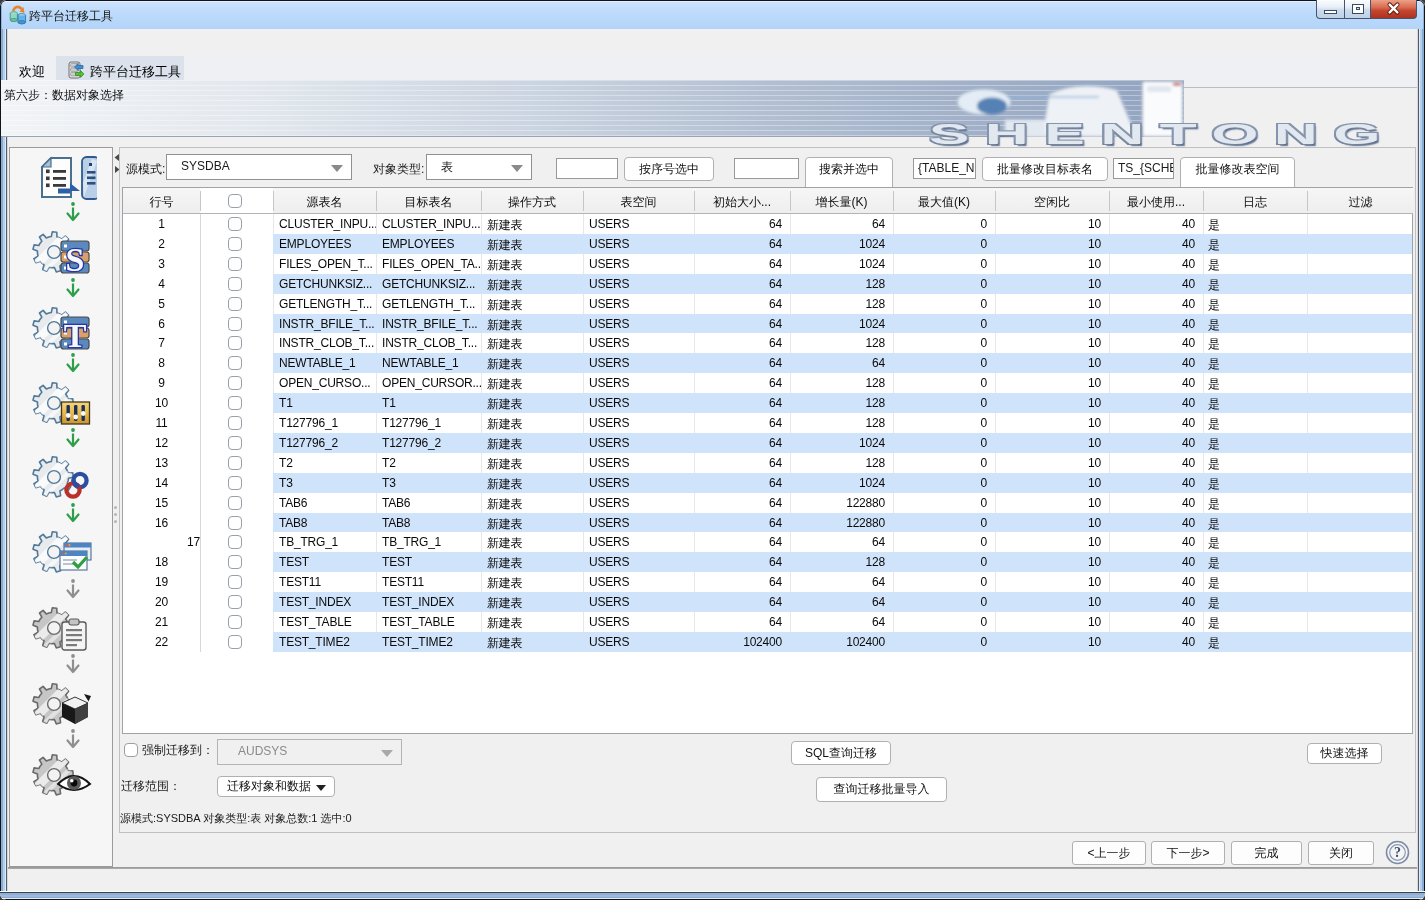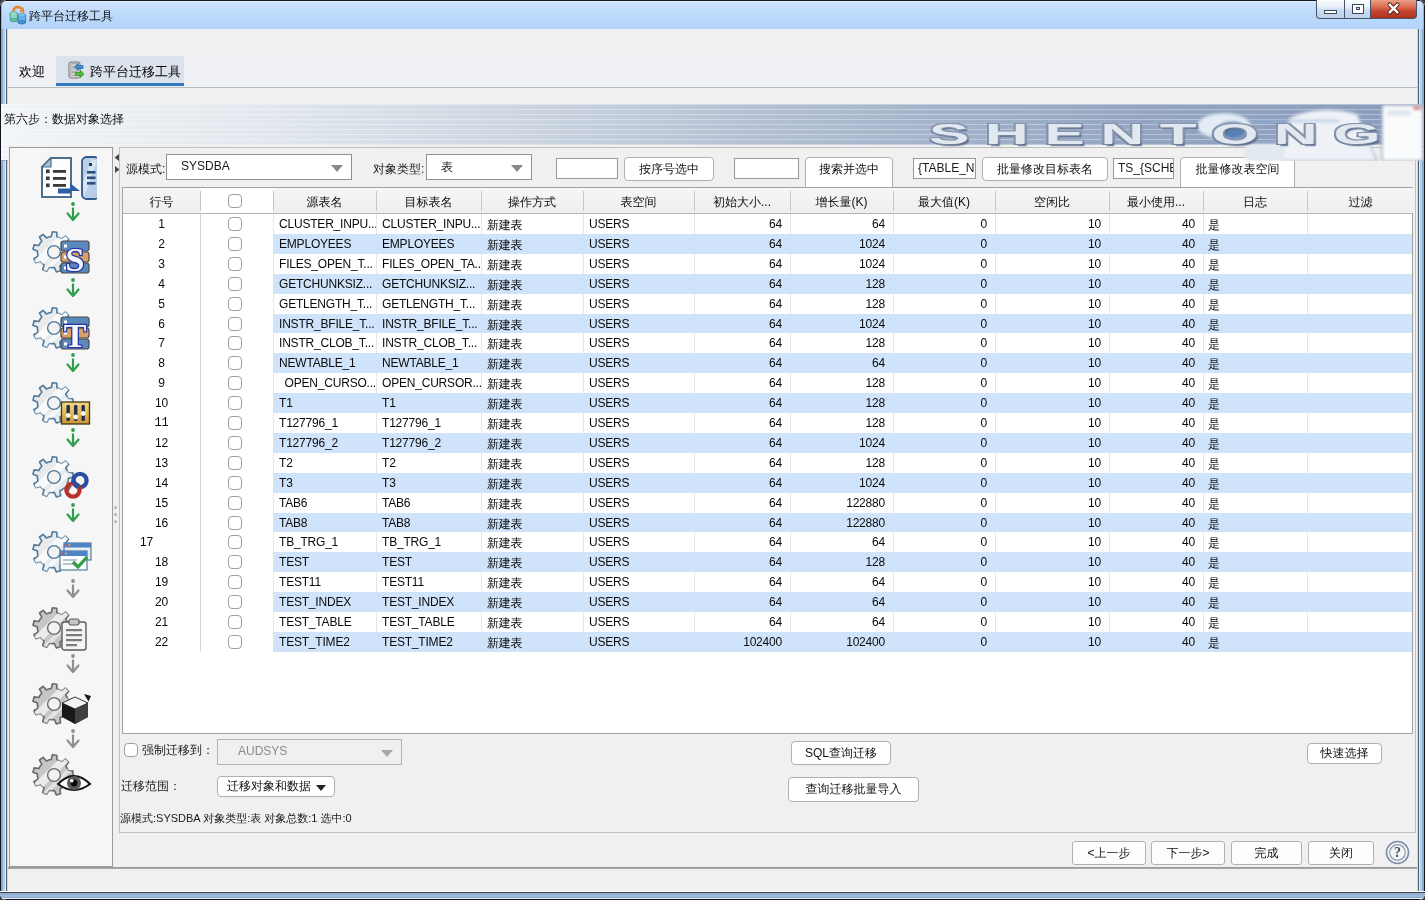--- a/index.html
+++ b/index.html
@@ -31,21 +31,21 @@
   background:linear-gradient(#eca089,#da6c50 40%,#c24530 60%,#ad3220); }
 
 
 .menubar { left:8px; top:29px; width:1409px; height:27px; background:#fff; border-top:1px solid #8fa3bd; }
 .menubar span { position:absolute; top:7px; font-size:12px; color:#1a1a1a; }
 .tabbar { left:8px; top:56px; width:1409px; height:32px; background:#eef0f3; border-bottom:1px solid #b9bcc0; }
 .tab-sel { position:absolute; left:48px; top:0; width:128px; height:29px; background:#dbe2eb; }
 .tab-underline { position:absolute; left:48px; top:27px; width:128px; height:3px; background:#2f7ac0; }
 
 
-.band { left:1px; top:104px; width:1423px; height:57px; border-bottom:1px solid #9aa3b2;
+.band { left:1px; top:80px; width:1183px; height:57px; border-bottom:1px solid #9aa3b2;
   background:linear-gradient(90deg,#f2f4f7 0,#e3e8ee 250px,#ccd5e1 520px,#b3c0d3 760px,#a3b2c9 950px,#93a5c1 1150px,#8a9cbd 1425px); }
 .band::after { content:""; position:absolute; inset:0;
   background:repeating-linear-gradient(180deg, rgba(255,255,255,0.35) 0 1px, transparent 1px 5px); }
 .band .t1 { position:absolute; left:3px; top:7px; font-size:12px; color:#101010; z-index:3;}
 .band .t2 { position:absolute; left:3px; top:36px; font-size:12px; color:#101010; z-index:3;}
 .shentong { position:absolute; left:929px; top:118px; font-size:29px; font-weight:bold;
   letter-spacing:7.6px; color:#e2e8f0; transform:scaleX(2.08); transform-origin:left;
   text-shadow:-1px -1px 0 #8694ac, 1px -1px 0 #8694ac, -1px 1px 0 #76869f, 1px 2px 1px #5d6f8d;
   z-index:2; white-space:nowrap; }
 
@@ -629,21 +629,21 @@
               <div class="c" style="left:571px;width:88px;text-align:right;">64</div>
               <div class="c" style="left:667px;width:95px;text-align:right;">64</div>
               <div class="c" style="left:770px;width:94px;text-align:right;">0</div>
               <div class="c" style="left:872px;width:106px;text-align:right;">10</div>
               <div class="c" style="left:986px;width:86px;text-align:right;">40</div>
               <div class="c" style="left:1085px;width:99px;text-align:left;">是</div>
             </div>
 <div class="trow" style="top:159.2px">
               <div class="c" style="left:0px;width:77px;text-align:center;">9</div>
               <div class="cb" style="left:105px;top:3px"></div>
-              <div class="c" style="left:156px;width:97px;text-align:right;">OPEN_CURSO...</div>
+              <div class="c" style="left:156px;width:97px;text-align:left;">OPEN_CURSO...</div>
               <div class="c" style="left:259px;width:99px;text-align:left;">OPEN_CURSOR...</div>
               <div class="c" style="left:364px;width:96px;text-align:left;">新建表</div>
               <div class="c" style="left:466px;width:105px;text-align:left;">USERS</div>
               <div class="c" style="left:571px;width:88px;text-align:right;">64</div>
               <div class="c" style="left:667px;width:95px;text-align:right;">128</div>
               <div class="c" style="left:770px;width:94px;text-align:right;">0</div>
               <div class="c" style="left:872px;width:106px;text-align:right;">10</div>
               <div class="c" style="left:986px;width:86px;text-align:right;">40</div>
               <div class="c" style="left:1085px;width:99px;text-align:left;">是</div>
             </div>
@@ -656,21 +656,21 @@
               <div class="c" style="left:364px;width:96px;text-align:left;">新建表</div>
               <div class="c" style="left:466px;width:105px;text-align:left;">USERS</div>
               <div class="c" style="left:571px;width:88px;text-align:right;">64</div>
               <div class="c" style="left:667px;width:95px;text-align:right;">128</div>
               <div class="c" style="left:770px;width:94px;text-align:right;">0</div>
               <div class="c" style="left:872px;width:106px;text-align:right;">10</div>
               <div class="c" style="left:986px;width:86px;text-align:right;">40</div>
               <div class="c" style="left:1085px;width:99px;text-align:left;">是</div>
             </div>
 <div class="trow" style="top:199.0px">
-              <div class="c" style="left:0px;width:77px;text-align:center;font-family:Liberation Mono, monospace;">11</div>
+              <div class="c" style="left:0px;width:77px;text-align:center;">11</div>
               <div class="cb" style="left:105px;top:3px"></div>
               <div class="c" style="left:156px;width:97px;text-align:left;">T127796_1</div>
               <div class="c" style="left:259px;width:99px;text-align:left;">T127796_1</div>
               <div class="c" style="left:364px;width:96px;text-align:left;">新建表</div>
               <div class="c" style="left:466px;width:105px;text-align:left;">USERS</div>
               <div class="c" style="left:571px;width:88px;text-align:right;">64</div>
               <div class="c" style="left:667px;width:95px;text-align:right;">128</div>
               <div class="c" style="left:770px;width:94px;text-align:right;">0</div>
               <div class="c" style="left:872px;width:106px;text-align:right;">10</div>
               <div class="c" style="left:986px;width:86px;text-align:right;">40</div>
@@ -743,21 +743,21 @@
               <div class="c" style="left:364px;width:96px;text-align:left;">新建表</div>
               <div class="c" style="left:466px;width:105px;text-align:left;">USERS</div>
               <div class="c" style="left:571px;width:88px;text-align:right;">64</div>
               <div class="c" style="left:667px;width:95px;text-align:right;">122880</div>
               <div class="c" style="left:770px;width:94px;text-align:right;">0</div>
               <div class="c" style="left:872px;width:106px;text-align:right;">10</div>
               <div class="c" style="left:986px;width:86px;text-align:right;">40</div>
               <div class="c" style="left:1085px;width:99px;text-align:left;">是</div>
             </div>
 <div class="trow" style="top:318.4px">
-              <div class="c" style="left:17px;width:77px;text-align:left;">17</div>
+              <div class="c" style="left:0px;width:77px;text-align:right;">17</div>
               <div class="cb" style="left:105px;top:3px"></div>
               <div class="c" style="left:156px;width:97px;text-align:left;">TB_TRG_1</div>
               <div class="c" style="left:259px;width:99px;text-align:left;">TB_TRG_1</div>
               <div class="c" style="left:364px;width:96px;text-align:left;">新建表</div>
               <div class="c" style="left:466px;width:105px;text-align:left;">USERS</div>
               <div class="c" style="left:571px;width:88px;text-align:right;">64</div>
               <div class="c" style="left:667px;width:95px;text-align:right;">64</div>
               <div class="c" style="left:770px;width:94px;text-align:right;">0</div>
               <div class="c" style="left:872px;width:106px;text-align:right;">10</div>
               <div class="c" style="left:986px;width:86px;text-align:right;">40</div>
@@ -843,21 +843,21 @@
     <div class="cb" style="left:116px;top:598px"></div>
     <div class="bc-lbl" style="left:134px;top:597px">强制迁移到：</div>
     <div class="combo" style="left:209px;top:594px;width:185px;height:26px;background:#f0f0f0;border-color:#b4b4b4;color:#8a8a8a">
         <span class="tx" style="left:20px">AUDSYS</span>
         <span class="ar" style="border-top-color:#a8a8a8"></span>
       </div>
     <div class="btn" style="left:783px;top:596px;width:100px;height:24px;line-height:22px">SQL查询迁移</div>
     <div class="btn" style="left:1299px;top:598px;width:75px;height:21px;line-height:19px">快速选择</div>
     <div class="bc-lbl" style="left:113px;top:633px">迁移范围：</div>
     <div class="btn" style="left:209px;top:631px;width:118px;height:21px;line-height:19px;text-align:left;padding-left:9px">迁移对象和数据<span style="position:absolute;right:8px;top:8px;width:0;height:0;border-left:5px solid transparent;border-right:5px solid transparent;border-top:6px solid #222"></span></div>
-    <div class="btn" style="left:780px;top:632px;width:131px;height:25px;line-height:23px">查询迁移批量导入</div>
+    <div class="btn" style="left:808px;top:632px;width:131px;height:25px;line-height:23px">查询迁移批量导入</div>
   </div>
 
   <div class="statusline">源模式:SYSDBA 对象类型:表 对象总数:1 选中:0</div>
   <div class="dbtn" style="left:1072px;width:74px">&lt;上一步</div>
   <div class="dbtn" style="left:1151px;width:74px">下一步&gt;</div>
   <div class="dbtn" style="left:1231px;width:71px">完成</div>
   <div class="dbtn" style="left:1308px;width:66px">关闭</div>
   <svg style="position:absolute;left:1385px;top:840px" width="25" height="25" viewBox="0 0 25 25">
       <circle cx="12.5" cy="12.5" r="11" fill="#f4f4f4" stroke="#7e8ca6" stroke-width="1.6"></circle>
       <circle cx="12.5" cy="12.5" r="7.8" fill="none" stroke="#8b99b1" stroke-width="1.2"></circle>

